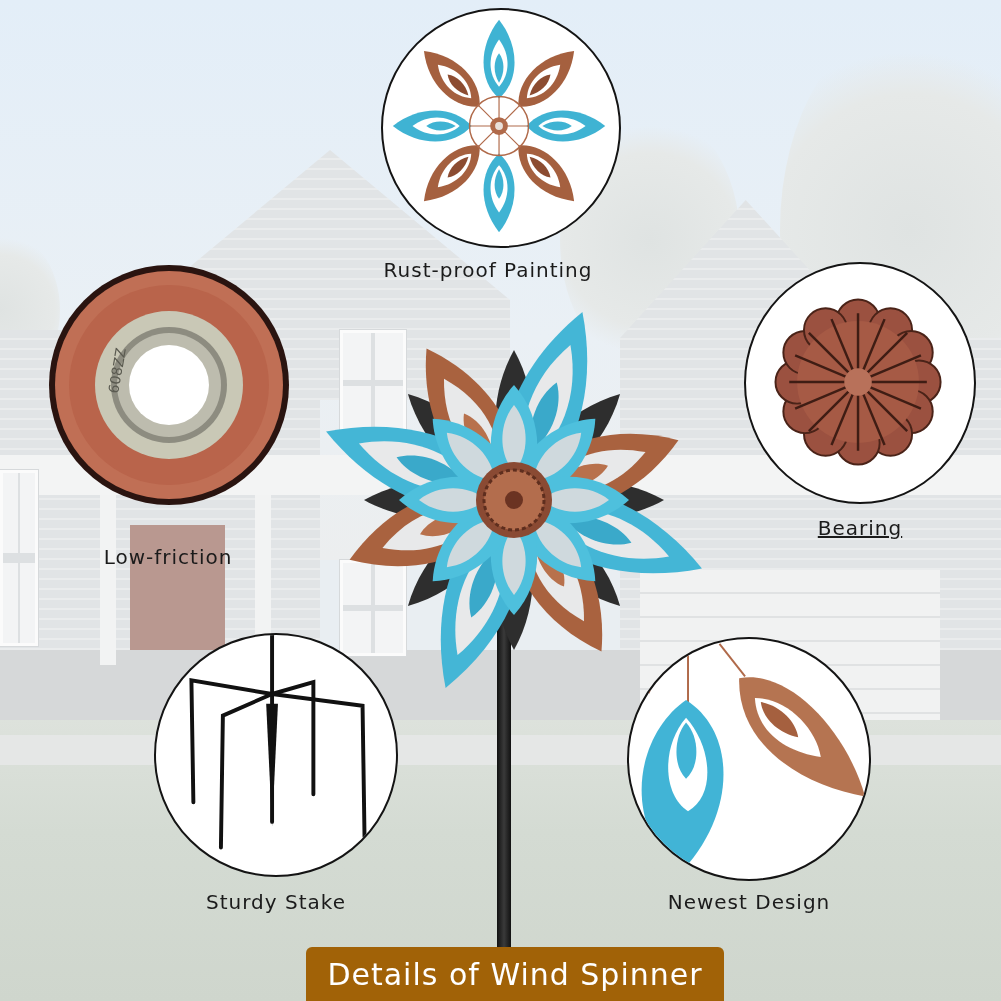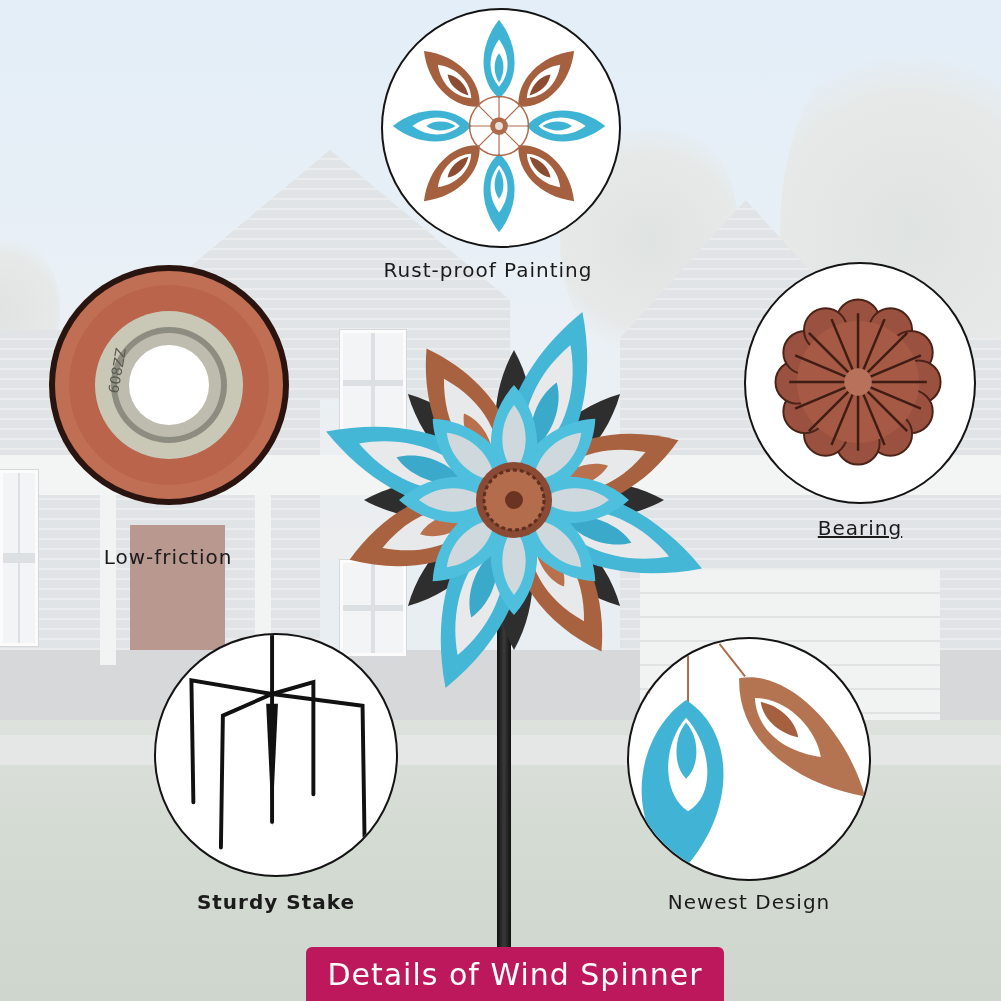--- a/index.html
+++ b/index.html
@@ -12,21 +12,21 @@
   .house{position:absolute;background:#eceeef;}
   .siding{position:absolute;background:repeating-linear-gradient(#e1e4e6 0 8px,#eaeced 8px 10px);}
   .win{position:absolute;background:#f3f4f5;border:3px solid #fbfbfb;box-shadow:0 0 0 1px #d6d9db;}
   .win::before{content:"";position:absolute;inset:0;background:linear-gradient(90deg,transparent 47%,#dde0e2 47% 53%,transparent 53%),linear-gradient(transparent 47%,#dde0e2 47% 53%,transparent 53%);}
   .door{position:absolute;background:#b99890;}
   .pillar{position:absolute;background:#f2f3f3;}
   .garage{position:absolute;background:repeating-linear-gradient(#f1f2f2 0 22px,#e0e2e3 22px 24px);}
 
   .bubble{position:absolute;border-radius:50%;background:#fff;border:2px solid #141414;box-sizing:border-box;overflow:hidden;}
   .label{position:absolute;text-align:center;color:#1b1b1b;font-size:20px;letter-spacing:1px;line-height:25px;white-space:nowrap;}
-  .banner{position:absolute;left:306px;top:947px;width:418px;height:54px;background:#be185d;border-radius:6px 6px 0 0;color:#fff;font-size:30px;letter-spacing:1px;text-align:center;line-height:56px;}
+  .banner{position:absolute;left:306px;top:947px;width:418px;height:54px;background:#a16207;border-radius:6px 6px 0 0;color:#fff;font-size:30px;letter-spacing:1px;text-align:center;line-height:56px;}
   .pole{position:absolute;left:497px;top:540px;width:14px;height:410px;background:linear-gradient(90deg,#111,#3a3a3a 50%,#111);}
   .spinner{position:absolute;left:300px;top:300px;width:430px;height:400px;}
 </style>
 </head>
 <body>
 
 <div class="bg">
   <div class="sky"></div>
   <div class="tree" style="left:560px;top:110px;width:180px;height:260px;"></div>
   <div class="tree" style="left:780px;top:20px;width:260px;height:420px;"></div>
@@ -211,21 +211,21 @@
     <g stroke="#111" stroke-width="4" fill="none" stroke-linecap="round">
       <line x1="118" y1="0" x2="118" y2="190"></line>
       <polyline points="38,170 36,46 118,60"></polyline>
       <polyline points="118,60 210,72 212,205"></polyline>
       <polyline points="118,60 160,48 160,162"></polyline>
       <polyline points="118,60 68,82 66,216"></polyline>
     </g>
     <polygon points="112,70 124,70 118,195" fill="#111"></polygon>
   </svg>
 </div>
-<div class="label" style="left:154px;top:890px;width:244px;font-weight:bold;">Sturdy Stake</div>
+<div class="label" style="left:154px;top:890px;width:244px;">Sturdy Stake</div>
 
 <div class="bubble" style="left:627px;top:637px;width:244px;height:244px;">
   <svg viewBox="0 0 244 244" width="240" height="240">
     <path d="M20,55 A110,110 0 0 1 220,30" fill="none" stroke="#b06a4a" stroke-width="2"></path>
     <line x1="60" y1="10" x2="60" y2="65" stroke="#b06a4a" stroke-width="2"></line>
     <line x1="92" y1="5" x2="118" y2="38" stroke="#b06a4a" stroke-width="2"></line>
     <path d="M58,62 C110,95 110,180 50,240 C-10,180 10,95 58,62Z" fill="#41b4d6"></path>
     <path d="M58,80 C85,110 88,160 60,175 C35,160 32,110 58,80Z" fill="#fff"></path>
     <path d="M58,85 C72,100 72,130 58,142 C45,130 45,100 58,85Z" fill="#41b4d6"></path>
     <path d="M112,40 C160,30 220,90 240,160 C180,150 110,110 112,40Z" fill="#b57451"></path>

